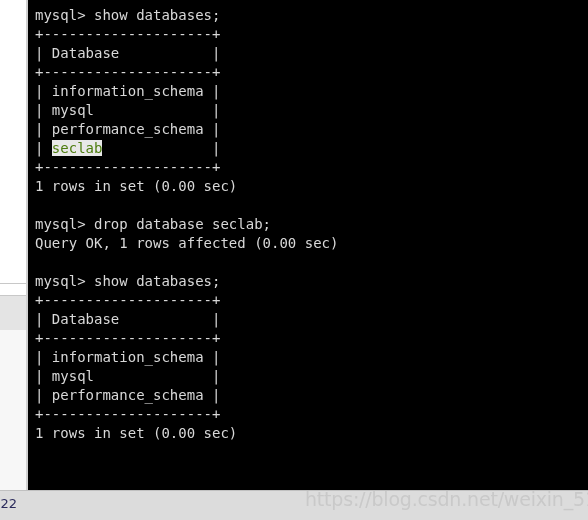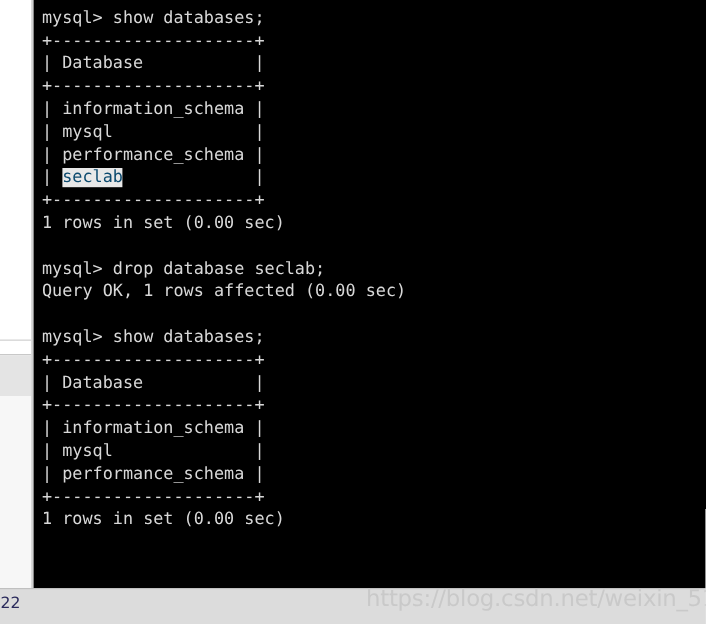--- a/index.html
+++ b/index.html
@@ -105,21 +105,21 @@
     font-size: 14px;
     letter-spacing: 0px;
     color: #d8d8d8;
     white-space: pre;
     font-family: "DejaVu Sans Mono", "Liberation Mono", monospace;
   }
   .line.blank { color: transparent; }
 
   .sel {
     background: #e8e8e8;
-    color: #0c4a6e;
+    color: #4d7c0f;
   }
 
   .cursor {
     display: inline-block;
     width: 9px;
     height: 15px;
     background: #12e312;
     vertical-align: -3px;
   }
 

